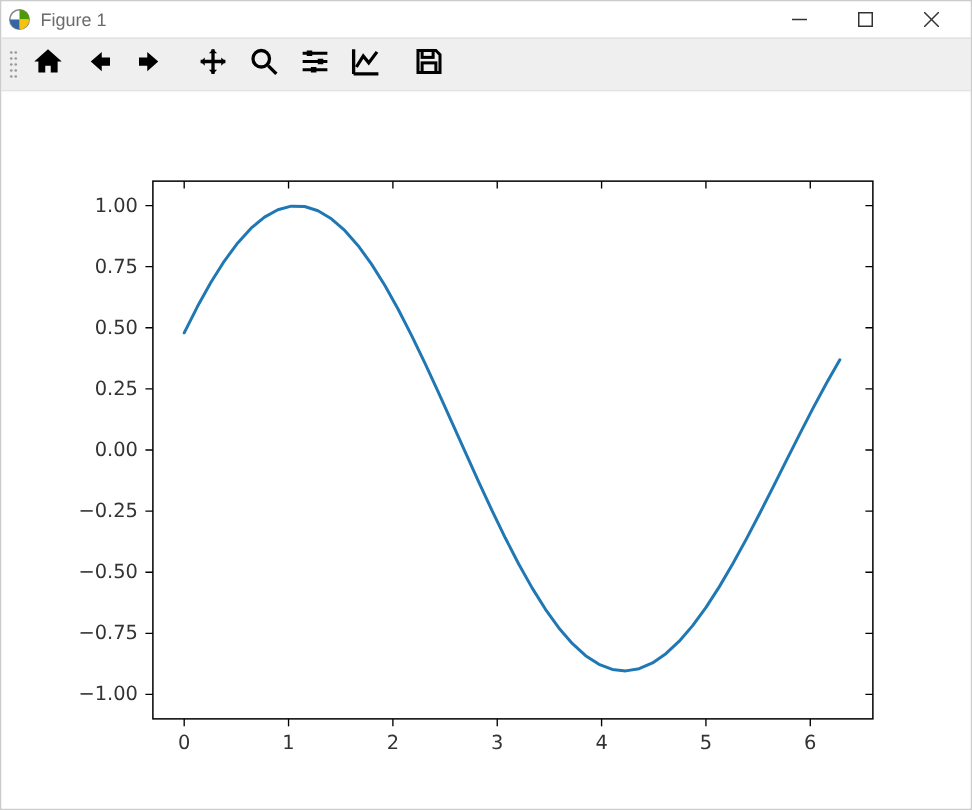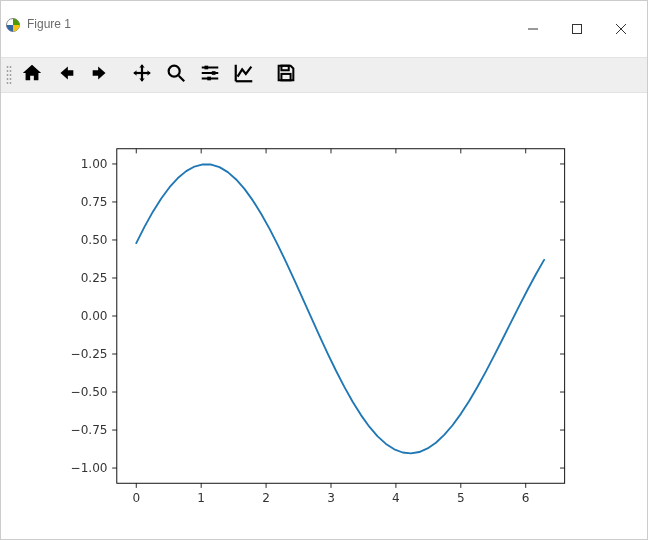--- a/index.html
+++ b/index.html
@@ -16,22 +16,23 @@
     height: 540px;
     display: flex;
     flex-direction: column;
     border: 1px solid #ccc;
     box-sizing: border-box;
     background: #fff;
   }
   .titlebar {
     height: 24px;
     display: flex;
-    background: #fff;
-    padding: 16px 4px;
+    align-items: center;
+    background: #fff;
+    padding: 0 4px;
     font-size: 12px;
     color: #6b6b6b;
     flex: 0 0 auto;
   }
   .titlebar .app-icon {
     width: 16px;
     height: 16px;
     margin-right: 6px;
     display: inline-flex;
     align-items: center;

